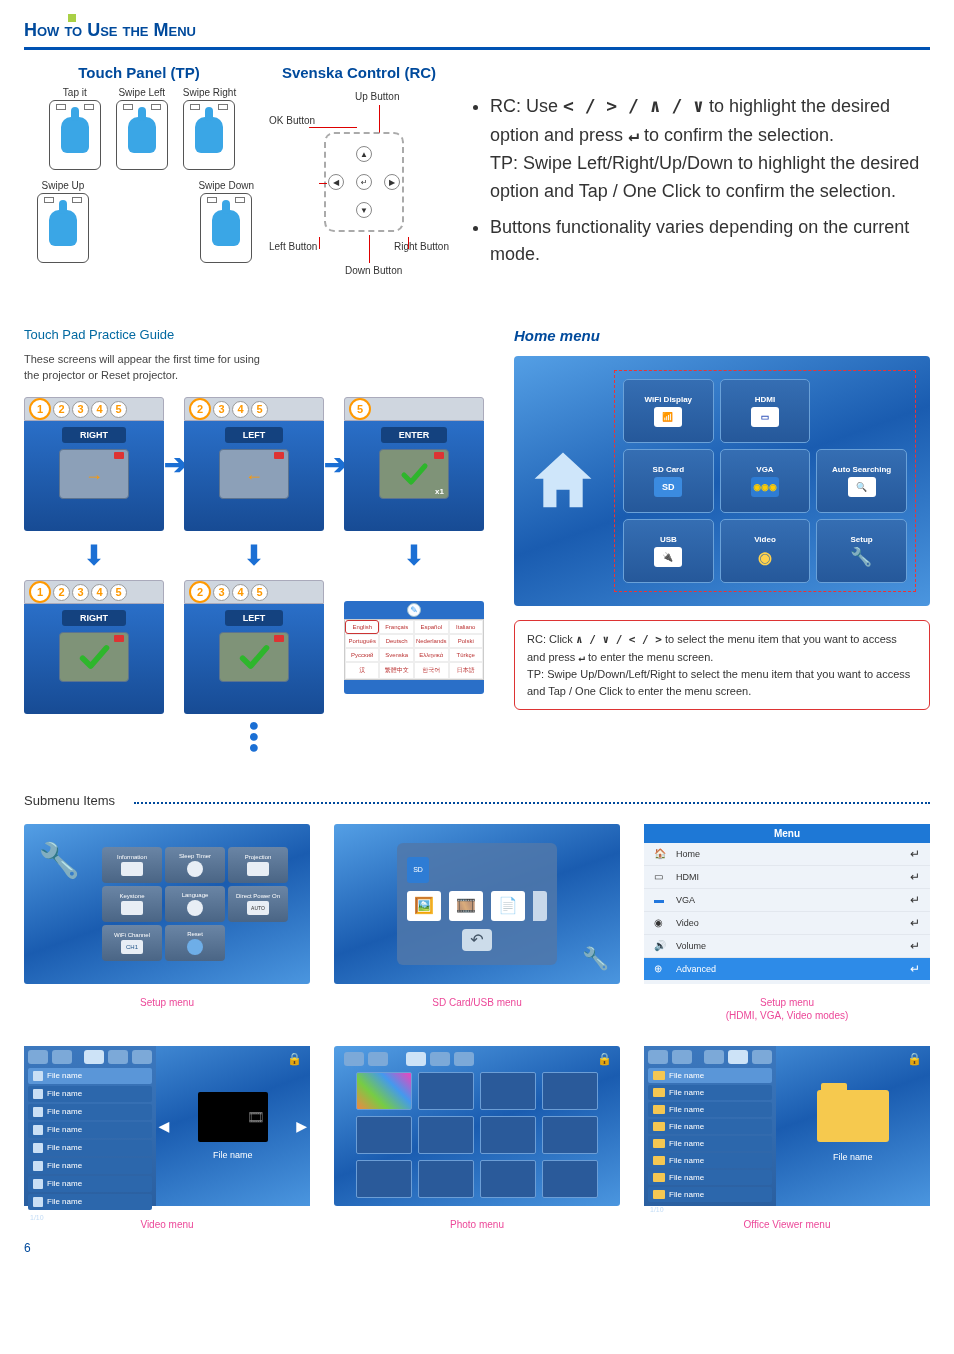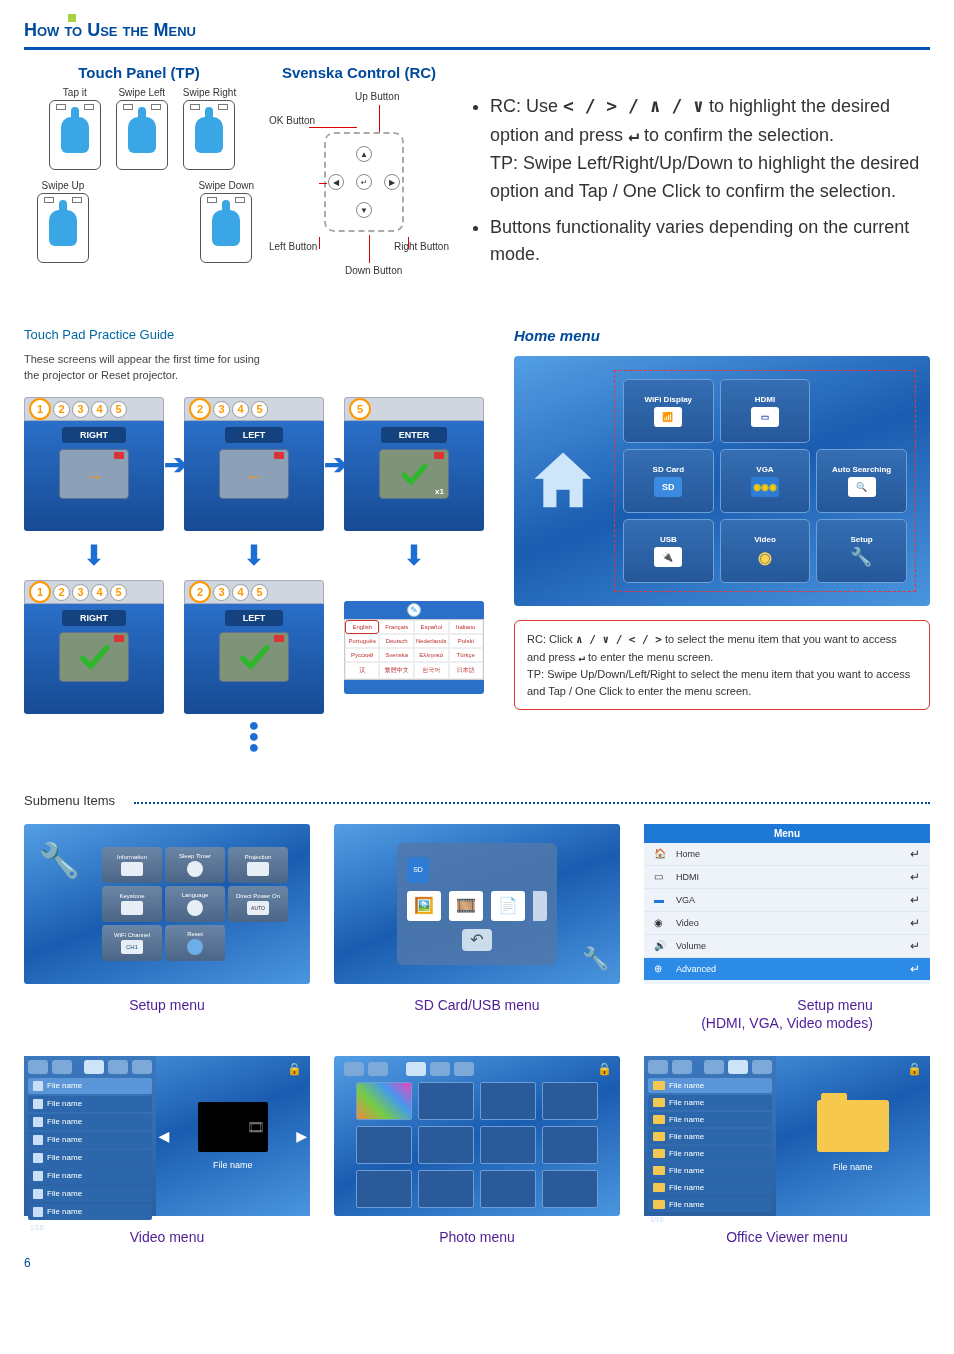--- a/index.html
+++ b/index.html
@@ -63,21 +63,21 @@
   .home-grid-wrap { border:1.5px dashed #e33; flex:1; padding:8px; display:grid; grid-template-columns:repeat(3,1fr); grid-template-rows:repeat(3,1fr); gap:6px;}
   .home-tile { background:linear-gradient(#356eb3,#25589a); border:1px solid #6aa1d8; border-radius:5px; display:flex; flex-direction:column; align-items:center; justify-content:center; color:#fff; font-size:8px; font-weight:bold; padding:4px;}
   .home-tile .ic { width:28px;height:20px; margin-top:3px; background:#fff; border-radius:3px; display:flex;align-items:center;justify-content:center;font-size:9px;color:#35b;}
   .home-note { border:1px solid #d33; border-radius:6px; padding:10px 12px; margin-top:14px; font-size:11px; line-height:1.5; position:relative;}
   
   .submenu-head { font-size:13px; color:#333; margin:40px 0 16px; position:relative;}
   .submenu-head:after{content:'';position:absolute;left:110px;right:0;top:9px;border-top:2px dotted #004a9c;}
   .sub-row { display:flex; gap:24px; }
   .sub-card { flex:1; display:flex; flex-direction:column; align-items:center; }
   .sub-card .screen { width:100%; height:160px; background:linear-gradient(160deg,#549fe5 0%,#1a5cb0 50%,#4b96df 100%); border-radius:3px; display:flex; align-items:center; justify-content:center; position:relative; overflow:hidden;}
-  .sub-card .caption { font-size:14px; color:#4c1d95; text-align:right; margin-top:12px; line-height:1.3;}
+  .sub-card .caption { font-size:10px; color:#ec4899; text-align:center; margin-top:12px; line-height:1.3;}
   
   .setup-wrench { position:absolute; left:14px; top:16px; color:#b9d5f0; font-size:34px;}
   .setup-grid { display:grid; grid-template-columns:repeat(3,60px); gap:3px; margin-left:56px;}
   .setup-tile { background:linear-gradient(#6a85a5,#4a6585); border-radius:4px; height:36px; display:flex; flex-direction:column; align-items:center; justify-content:center; color:#fff; font-size:6px; padding:2px;}
   .setup-tile .ic2{width:22px;height:14px;background:#e8eef5;border-radius:2px;margin-top:2px;}
   
   .menu-list { width:100%; height:160px; background:#eef3f9; display:flex; flex-direction:column;}
   .menu-list-hd{background:#1e78d6;color:#fff;text-align:center;font-size:10px;font-weight:bold;padding:4px;}
   .menu-row{display:flex;align-items:center;padding:4px 10px;font-size:9px;color:#333;border-bottom:1px solid #e2e7ee;}
   .menu-row:last-child{background:#2d8be8;color:#fff;border:none;}

